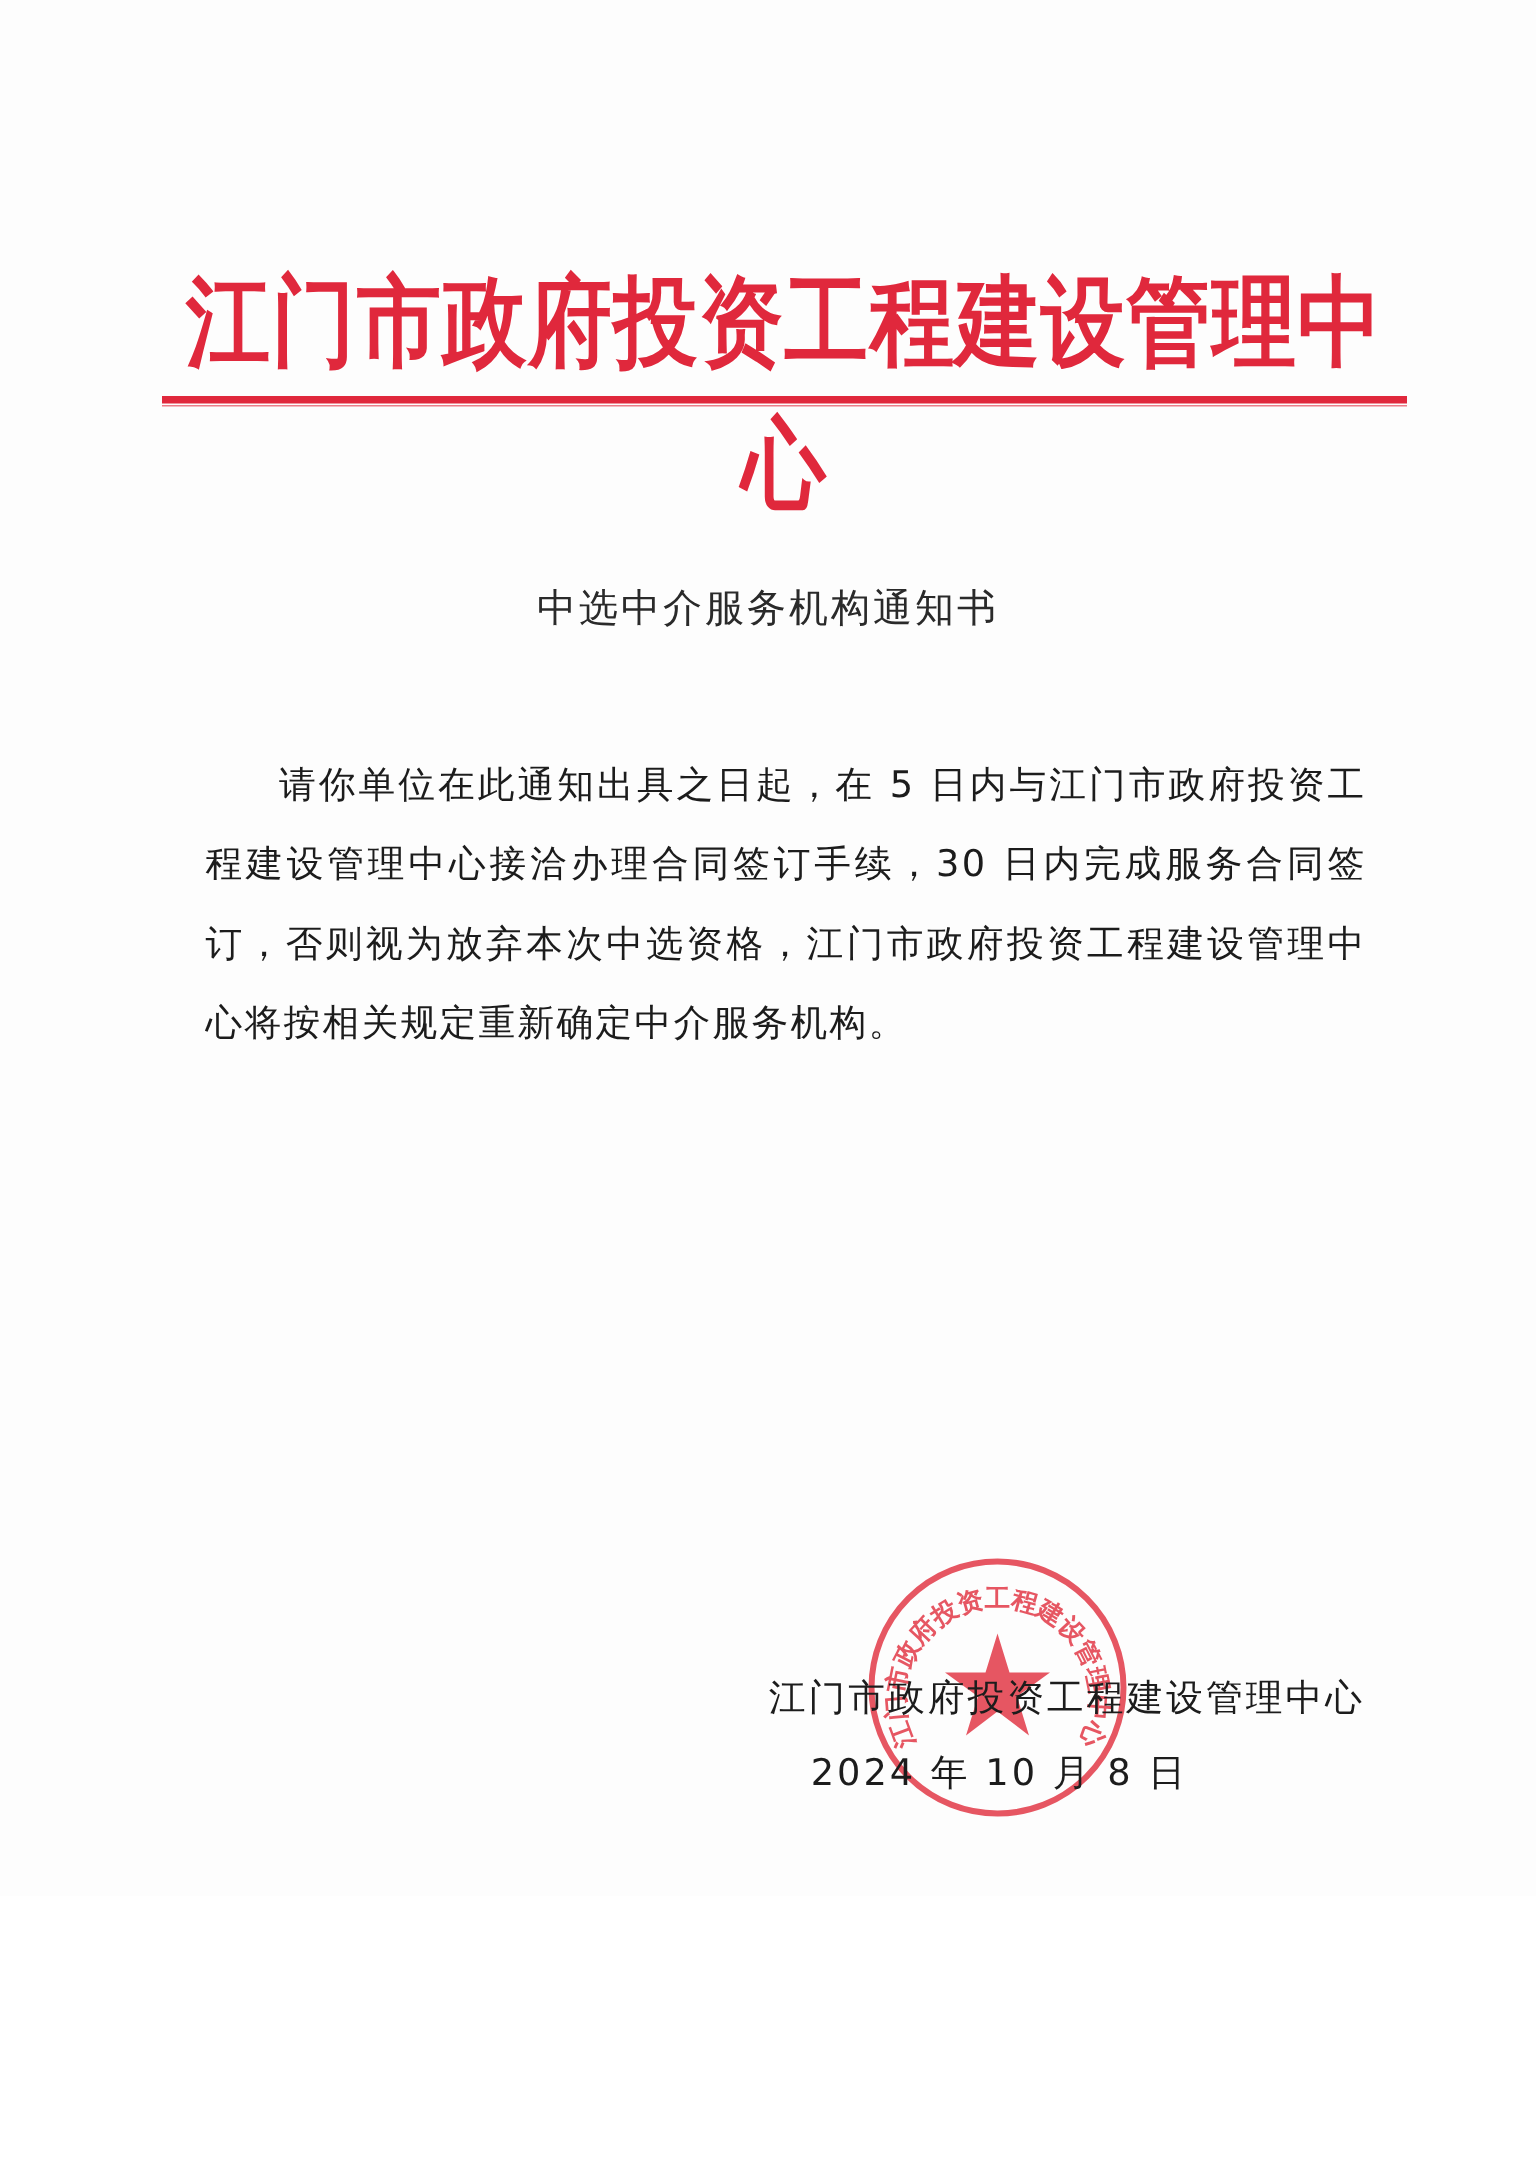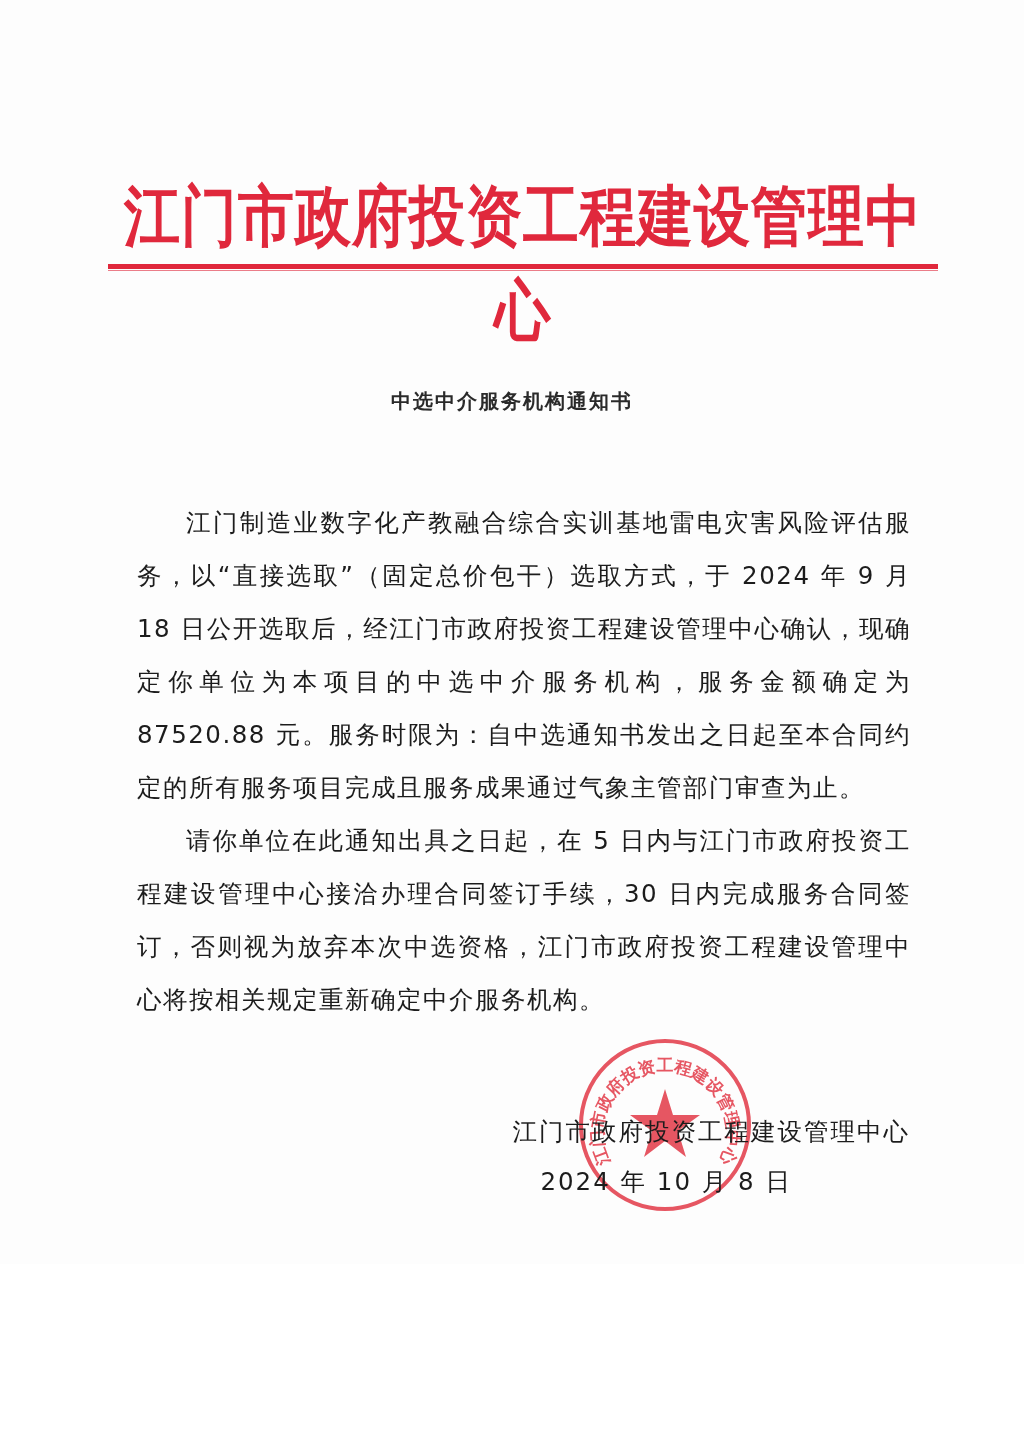--- a/index.html
+++ b/index.html
@@ -6,22 +6,22 @@
   body { width: 1024px; height: 1448px; position: relative; overflow: hidden;
          font-family: "DejaVu Serif", "Liberation Serif", serif; color: #1a1a1a; }
   .page { position: absolute; left: 0; top: 0; width: 1024px; height: 1264px; background: #fdfdfd; }
   .org-header { position: absolute; left: 108px; top: 168px; width: 830px; text-align: center;
                 font-family: "DejaVu Serif", "Liberation Serif", serif; font-weight: bold;
                 font-size: 56px; letter-spacing: 1px; line-height: 80px; transform: scaleY(1.18);
                 transform-origin: top center; }
   .header-rule { position: absolute; left: 108px; top: 264px; width: 830px; height: 5px; }
   .header-rule-thin { position: absolute; left: 108px; top: 270px; width: 830px; height: 1px; opacity: .6; }
   .doc-title { position: absolute; left: 0; width: 1024px; top: 388px; text-align: center;
-               font-family: "DejaVu Serif", "Liberation Serif", serif; font-weight: bold;
-               font-size: 20px; letter-spacing: 2px; color: #2a2a2a; }
+               font-family: "DejaVu Serif", "Liberation Serif", serif; font-weight: normal;
+               font-size: 26px; letter-spacing: 2px; color: #2a2a2a; }
   .body-text { position: absolute; left: 137px; top: 496px; width: 774px;
                font-family: "DejaVu Sans", "Liberation Sans", sans-serif; font-size: 24.5px;
                line-height: 53px; color: #1c1c1c; text-align: justify; letter-spacing: 1.5px; }
   .body-text p { margin: 0; }
   .salutation { margin: 0; }
   .para { text-indent: 2em; }
   .sign-block { position: absolute; left: 480px; top: 1107px; width: 430px; text-align: right;
                 font-family: "DejaVu Sans", "Liberation Sans", sans-serif; font-size: 24.5px;
                 line-height: 50px; color: #1c1c1c; letter-spacing: 2px; z-index: 3; }
   .sign-date { padding-right: 118px; text-align: right; }
@@ -32,21 +32,20 @@
 
 <div class="page">
 
   <div class="org-header" style="color:#e0283c;">江门市政府投资工程建设管理中心</div>
   <div class="header-rule" style="background:#e0283c;"></div>
   <div class="header-rule-thin" style="background:#e0283c;"></div>
 
   <div class="doc-title">中选中介服务机构通知书</div>
 
   <div class="body-text">
-    <p class="para">江门制造业数字化产教融合综合实训基地雷电灾害风险评估服务，以“直接选取”（固定总价包干）选取方式，于 2024 年 9 月 18 日公开选取后，经江门市政府投资工程建设管理中心确认，现确定你单位为本项目的中选中介服务机构，服务金额确定为 87520.88 元。服务时限为：自中选通知书发出之日起至本合同约定的所有服务项目完成且服务成果通过气象主管部门审查为止。</p>
     <p class="para">请你单位在此通知出具之日起，在 5 日内与江门市政府投资工程建设管理中心接洽办理合同签订手续，30 日内完成服务合同签订，否则视为放弃本次中选资格，江门市政府投资工程建设管理中心将按相关规定重新确定中介服务机构。</p>
   </div>
 
   <svg class="seal" viewBox="0 0 176 176">
     <defs>
       <path id="sealArc" d="M 30 118 A 62 62 0 1 1 146 118"></path>
     </defs>
     <circle cx="88" cy="88" r="84" fill="none" stroke="#e23a48" stroke-width="4"></circle>
     <polygon points="88,52 96,78 123,78 101,94 109,120 88,104 67,120 75,94 53,78 80,78" fill="#e23a48"></polygon>
     <text font-family="DejaVu Serif, serif" font-size="17" fill="#e23a48" font-weight="bold">

